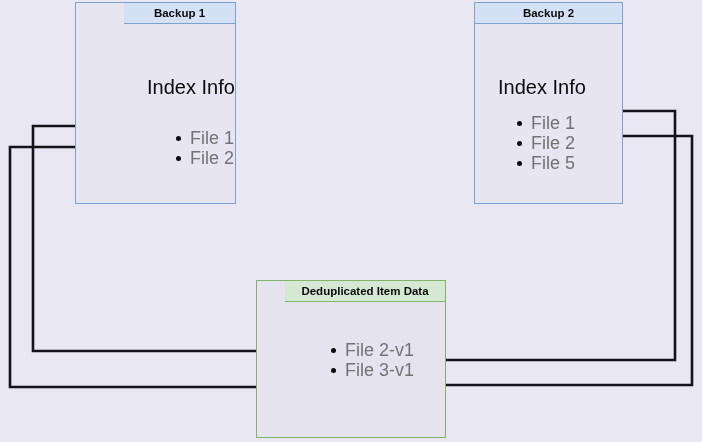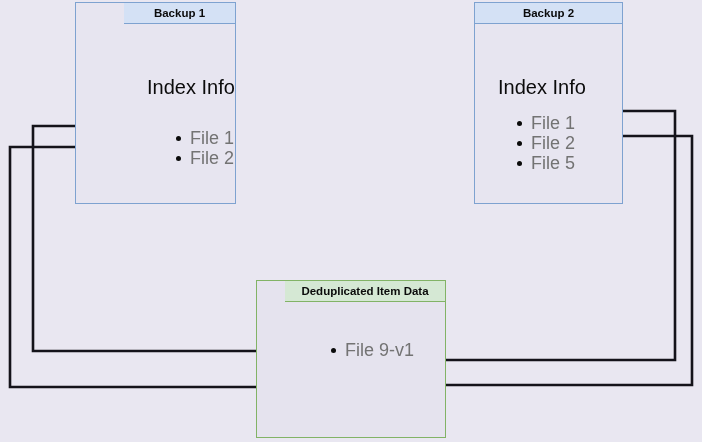--- a/index.html
+++ b/index.html
@@ -131,18 +131,19 @@
         <li>File 2</li>
         <li>File 5</li>
       </ul>
     </div>
   </div>
 
   <div class="node green" style="left:256px; top:280px; width:190px; height:158px;padding-left:28px;">
     <div class="node-title">Deduplicated Item Data</div>
     <div class="node-body" style="height:135px;">
       <ul class="list" style="left:44px; top:38px;">
-        <li>File 9-v1</li>
+        <li>File 2-v1</li>
+        <li>File 3-v1</li>
       </ul>
     </div>
   </div>
 
 </div>
 
 </body></html>

